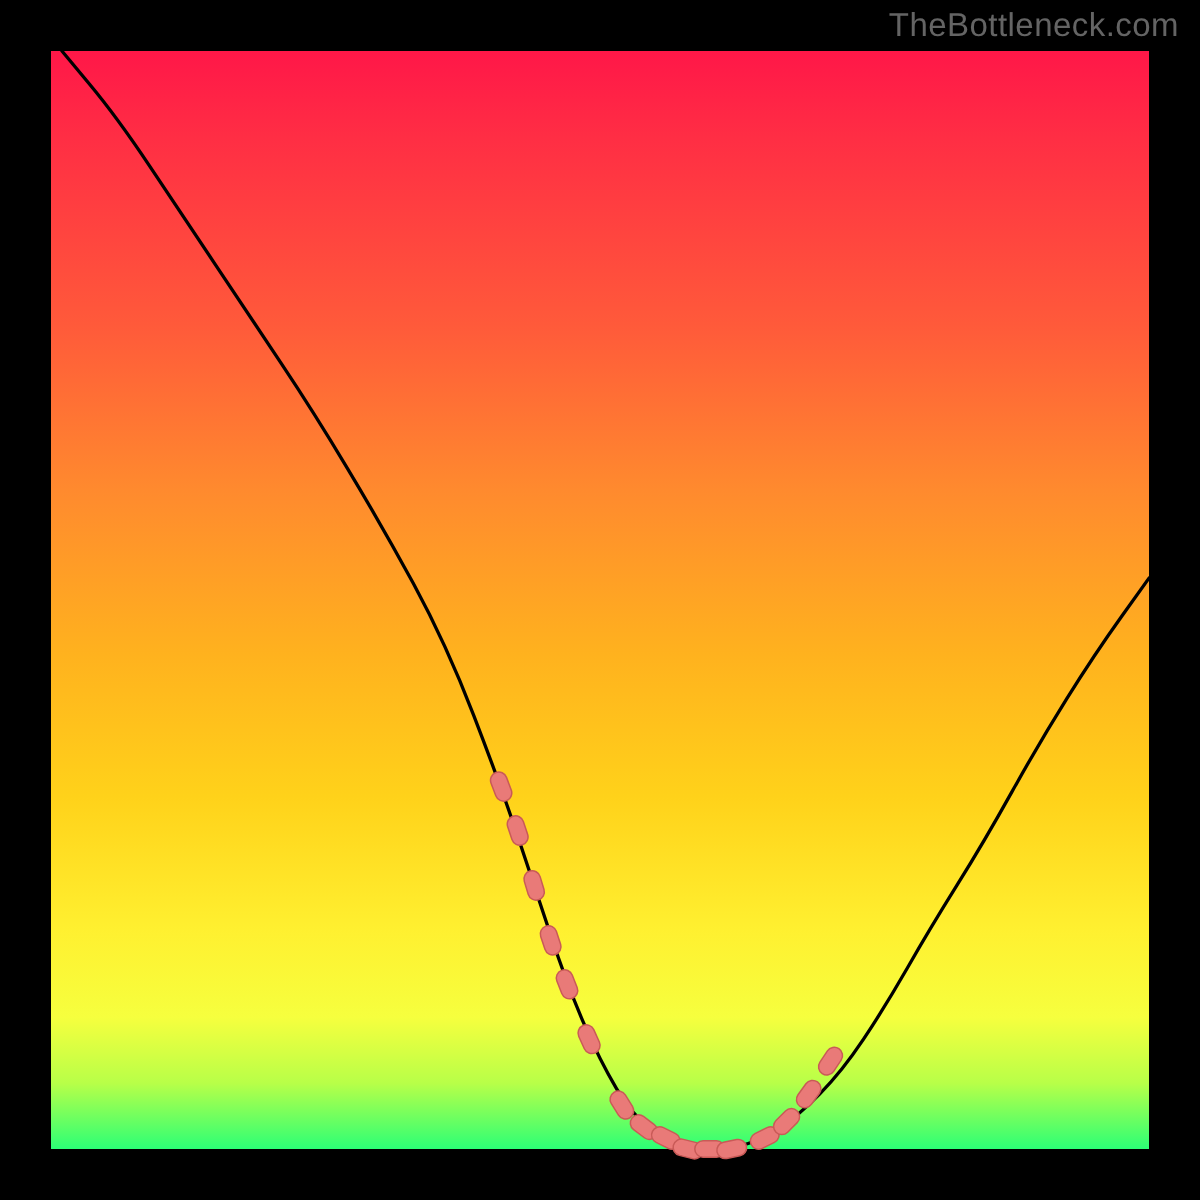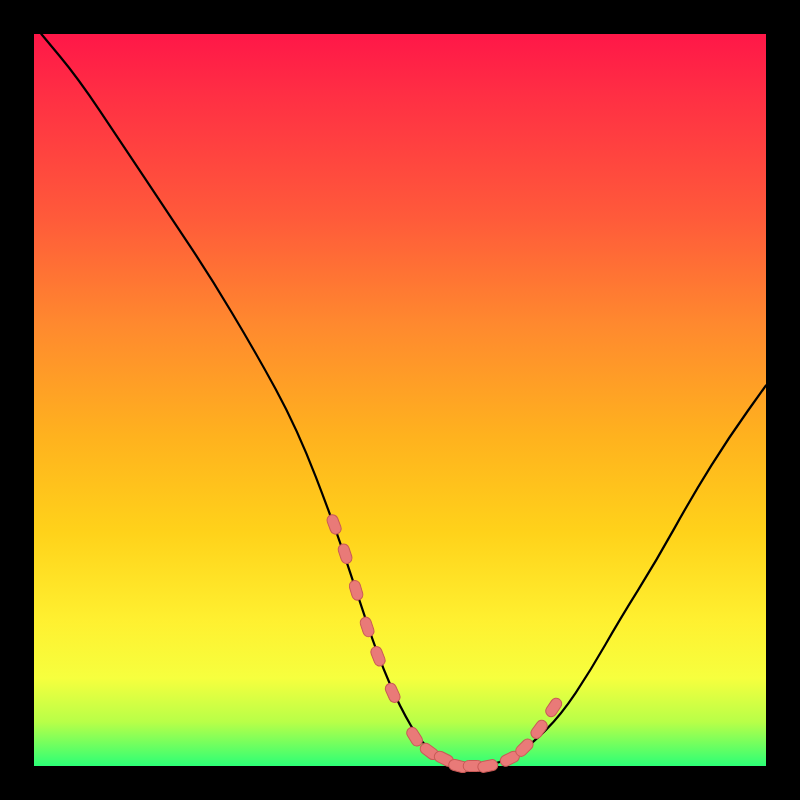--- a/index.html
+++ b/index.html
@@ -63,20 +63,21 @@
     fill: #e97a78;
     stroke: #c95a57;
     stroke-width: 1;
   }
 </style>
 </head>
 <body>
 
 <div class="frame">
 
+  <div class="watermark">TheBottleneck.com</div>
 
   <div class="plot-area">
     <svg viewBox="0 0 732 732" preserveAspectRatio="none">
       <path id="curve-path" class="curve" d="M 7.3 0.0 Q 7.3 0.0 25.6 22.0 Q 43.9 43.9 65.9 76.9 Q 87.8 109.8 109.8 142.7 Q 131.8 175.7 153.7 208.6 Q 175.7 241.6 197.6 278.2 Q 219.6 314.8 241.6 355.0 Q 263.5 395.3 281.8 442.9 Q 300.1 490.4 311.1 523.4 Q 322.1 556.3 333.1 589.3 Q 344.0 622.2 355.0 647.8 Q 366.0 673.4 377.0 691.7 Q 388.0 710.0 398.9 717.4 Q 409.9 724.7 420.9 728.3 Q 431.9 732.0 442.9 732.0 Q 453.8 732.0 464.8 728.3 Q 475.8 724.7 486.8 717.4 Q 497.8 710.0 512.4 695.4 Q 527.0 680.8 541.7 658.8 Q 556.3 636.8 571.0 611.2 Q 585.6 585.6 603.9 556.3 Q 622.2 527.0 640.5 494.1 Q 658.8 461.2 677.1 431.9 Q 695.4 402.6 713.7 377.0 T 732.0 351.4"></path>
       <g id="dots">
           <rect x="290.1" y="484.9" width="20" height="11" rx="5.5" ry="5.5" class="dot" transform="rotate(69.4 300.1 490.4)"></rect>
           <rect x="301.1" y="514.2" width="20" height="11" rx="5.5" ry="5.5" class="dot" transform="rotate(71.6 311.1 519.7)"></rect>
           <rect x="312.1" y="550.8" width="20" height="11" rx="5.5" ry="5.5" class="dot" transform="rotate(73.3 322.1 556.3)"></rect>
           <rect x="323.1" y="587.4" width="20" height="11" rx="5.5" ry="5.5" class="dot" transform="rotate(71.6 333.1 592.9)"></rect>
           <rect x="334.0" y="616.7" width="20" height="11" rx="5.5" ry="5.5" class="dot" transform="rotate(68.7 344.0 622.2)"></rect>

